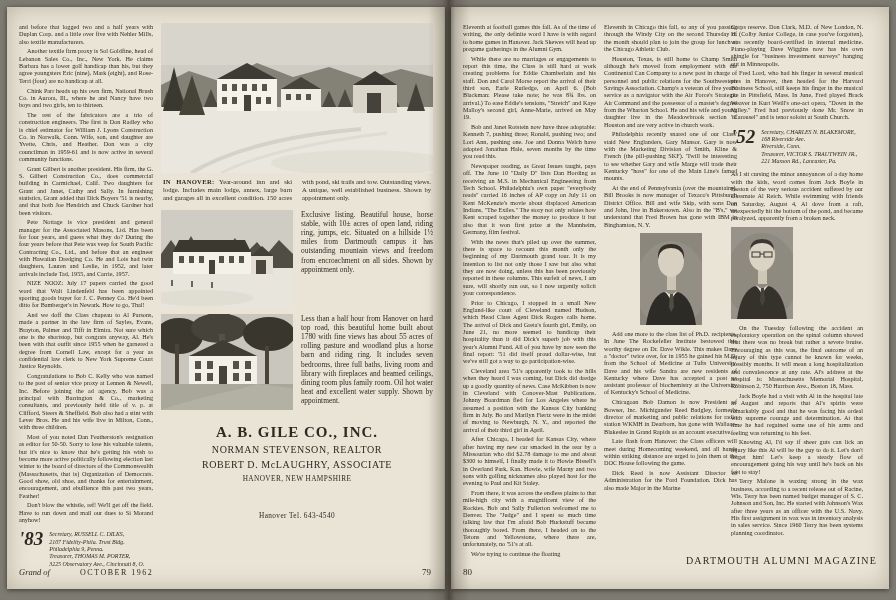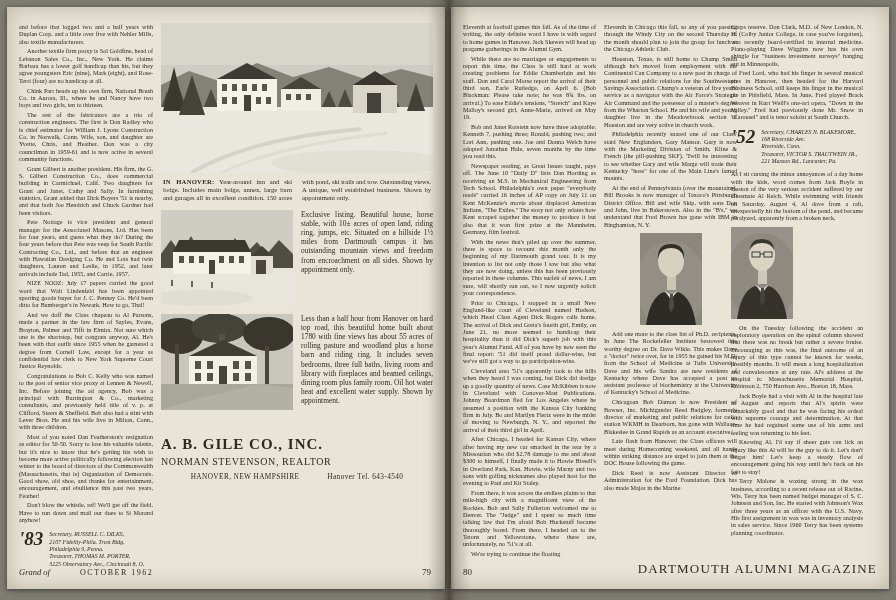--- a/index.html
+++ b/index.html
@@ -45,39 +45,39 @@
   .media { position:absolute; left:154px; top:16px; width:272px; }
   .photo { background:#b9b6ad; overflow:hidden; }
   .photo svg { display:block; width:100%; height:100%; }
   .photo-top { width:272px; height:150px; }
   .caption { margin:5px 2px 0 2px; font-size:6.6px; line-height:1.2; text-align:justify; column-count:2; column-gap:10px; }
   .cap-lead { font-weight:bold; letter-spacing:.3px; }
   .row { display:flex; gap:8px; margin-top:8px; }
   .photo-sm { width:132px; height:96px; flex:none; }
   .listing { flex:1; font-size:7.4px; line-height:1.24; text-align:justify; }
 
-  .ad { margin-top:26px; text-align:left; }
+  .ad { margin-top:14px; text-align:center; }
   .ad-company { font-size:15px; font-weight:bold; letter-spacing:1px; }
   .ad-line { font-size:10px; letter-spacing:.6px; margin-top:3.5px; }
-  .ad-bottom { display:flex; justify-content:center; gap:28px; font-size:7.3px; letter-spacing:.4px; margin-top:4.5px; }
+  .ad-bottom { display:flex; justify-content:center; gap:28px; font-size:7.3px; letter-spacing:.4px; margin-top:4.5px;flex-direction:column; }
 
   
   .portrait { width:62px; height:92px; background:#8b877c; overflow:hidden; }
   .portrait svg { display:block; width:100%; height:100%; }
   .portrait.centered { margin:5px auto; }
   .portrait.leftset  { margin:5px 0; }
 
   
   .footer-issue { position:absolute; left:12px; bottom:12px; font-size:8.5px; }
   .issue-label { font-style:italic; }
   .issue-name { letter-spacing:1.5px; font-size:8px;padding-left:28px; }
   .pageno { position:absolute; bottom:12px; font-size:9px; }
   .pageno-left-page { right:14px; }
   .pageno-right-page { left:12px; }
-  .footer-mag { position:absolute; right:12px; bottom:12px; font-size:13px; letter-spacing:1.2px; }
+  .footer-mag { position:absolute; right:12px; bottom:23px; font-size:10px; letter-spacing:1.2px; }
 </style>
 </head>
 <body>
 
 <div class="spread">
 
   <div class="page" id="page-left">
 
     <div class="col colA">
       <p class="noindent">and before that logged two and a half years with Duplan Corp. and a little over five with Nehler Mills, also textile manufacturers.</p>
@@ -197,20 +197,21 @@
             <rect y="70" width="132" height="26" fill="#a9a79a"></rect>
             <path d="M0,96 C34,84 62,80 96,70 L132,74 132,96 Z" fill="#b3b1a4"></path>
           </svg>
         </div>
         <div class="listing">Less than a half hour from Hanover on hard top road, this beautiful home built about 1780 with fine views has about 55 acres of rolling pasture and woodland plus a horse barn and riding ring. It includes seven bedrooms, three full baths, living room and library with fireplaces and beamed ceilings, dining room plus family room. Oil hot water heat and excellent water supply. Shown by appointment.</div>
       </div>
 
       <div class="ad">
         <div class="ad-company">A. B. GILE CO., INC.</div>
         <div class="ad-line">NORMAN STEVENSON, REALTOR</div>
+        <div class="ad-line">ROBERT D. McLAUGHRY, ASSOCIATE</div>
         <div class="ad-bottom">
           <span>HANOVER, NEW HAMPSHIRE</span>
           <span>Hanover Tel. 643-4540</span>
         </div>
       </div>
     </div>
 
     <div class="footer-issue">
       <span class="issue-label">Grand of</span>
       <span class="issue-name">OCTOBER 1962</span>

